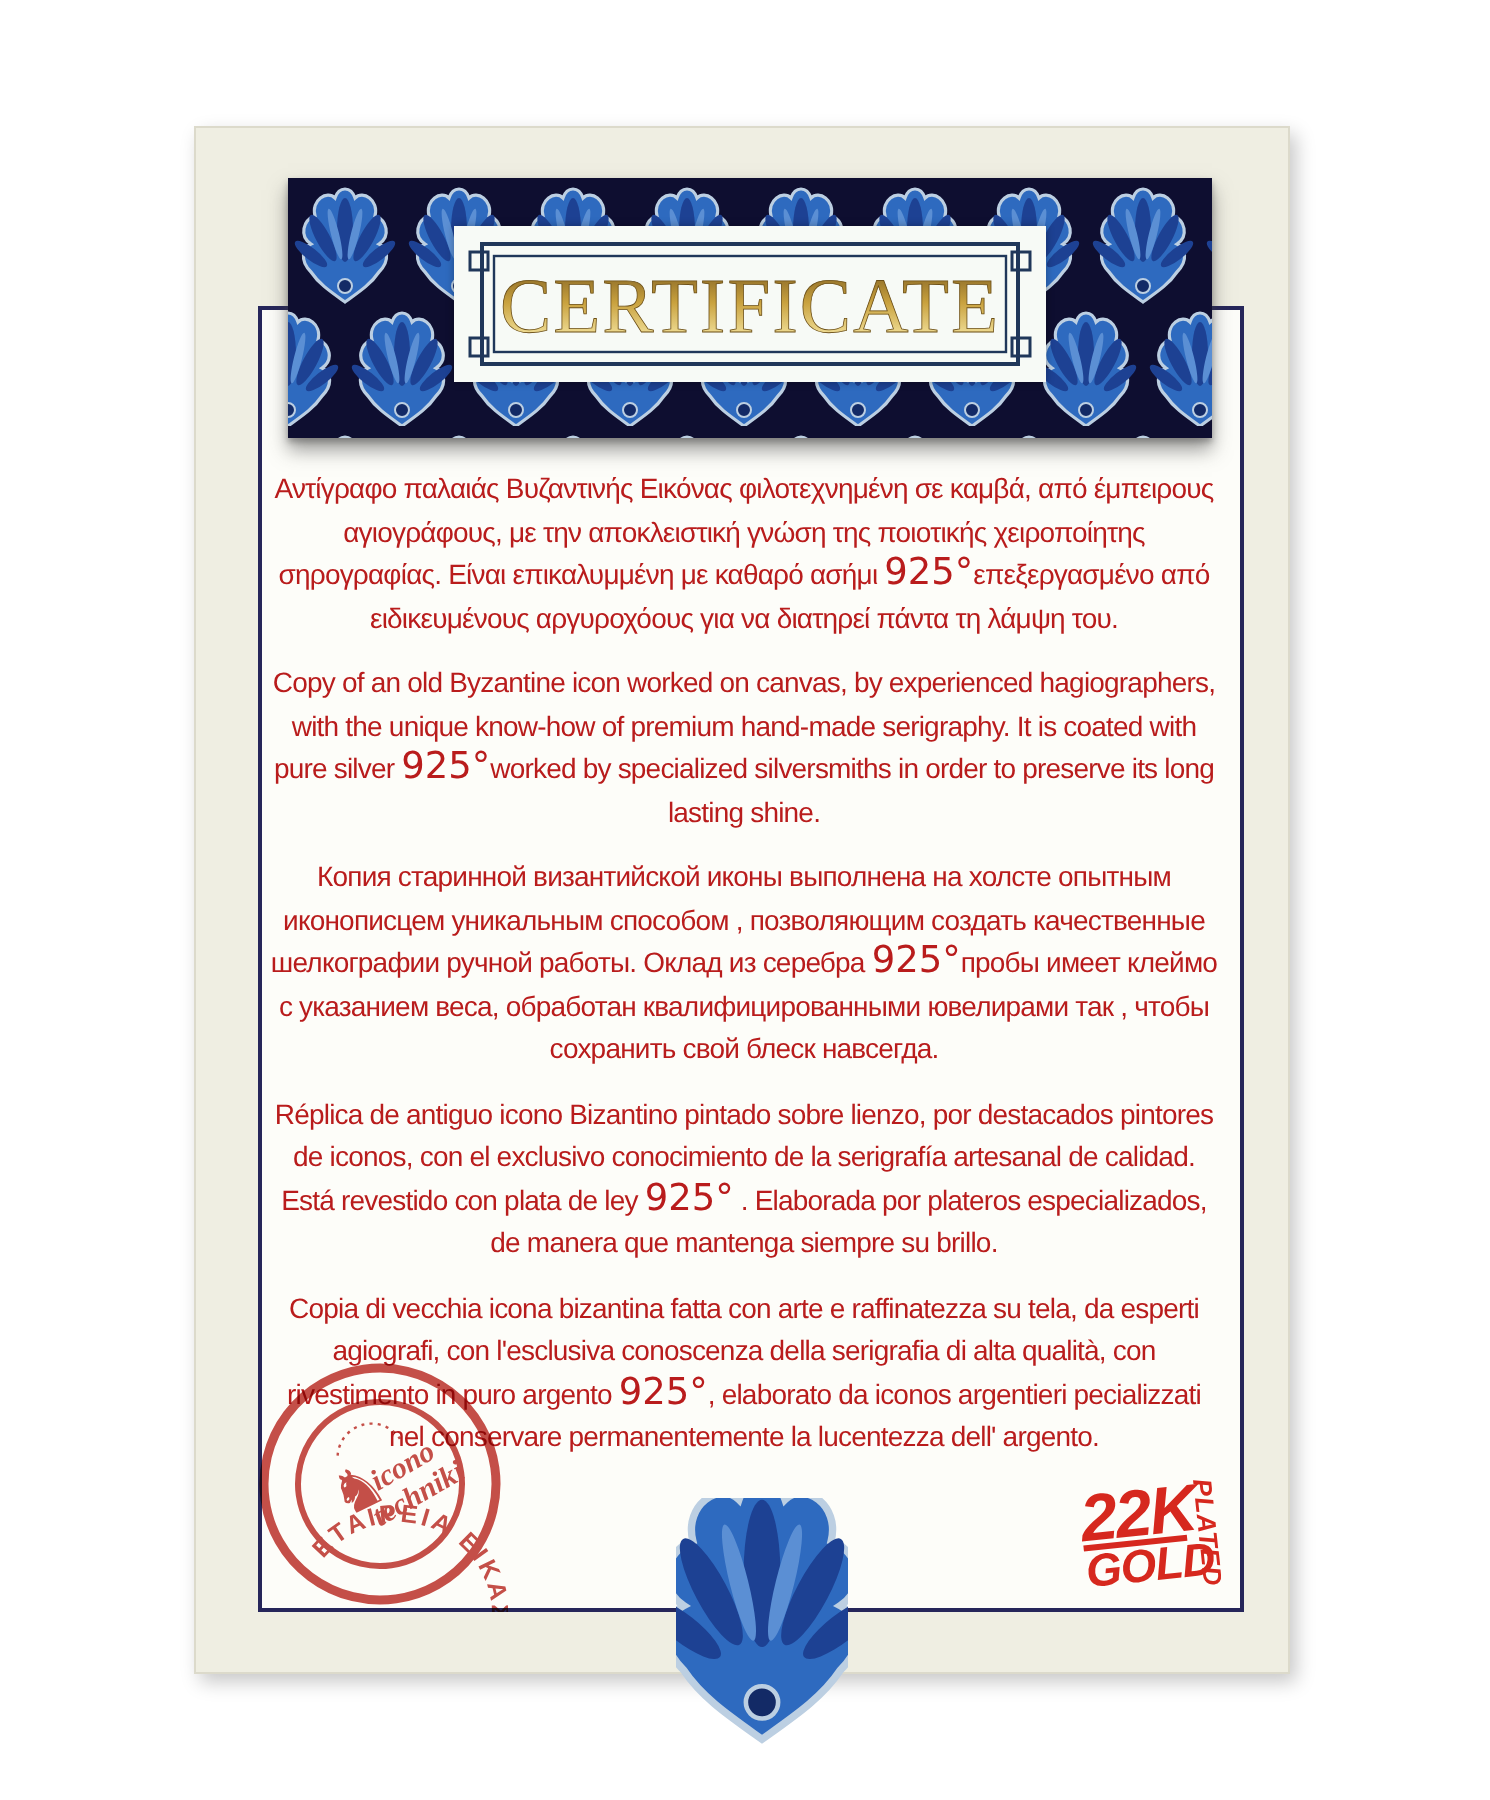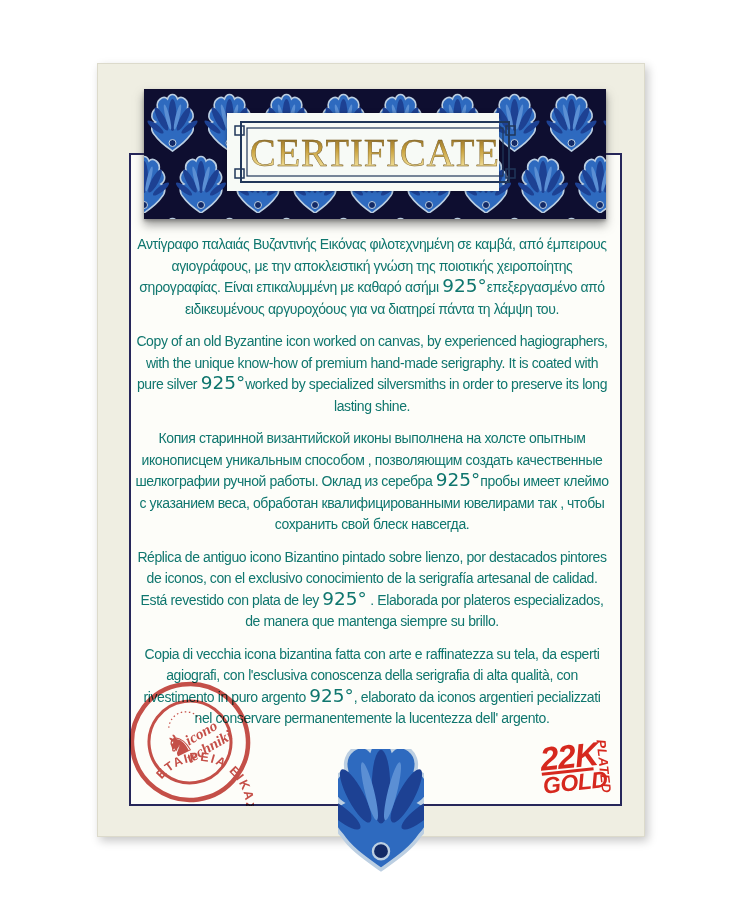--- a/index.html
+++ b/index.html
@@ -16,27 +16,27 @@
     position:absolute;left:31px;top:89px;width:493px;height:653px;
     background:#fdfdf9;border:2.5px solid #26265a;box-sizing:border-box;
   }
   .banner{
     position:absolute;left:46px;top:25px;width:462px;height:130px;
     box-shadow:0 6px 9px rgba(60,60,60,.5),0 2px 3px rgba(60,60,60,.35);
     overflow:hidden;
   }
   .banner svg.pattern{display:block;width:462px;height:130px;}
   .title-box{
-    position:absolute;left:83px;top:24px;width:272px;height:78px;
+    position:absolute;left:83px;top:24px;width:296px;height:78px;
     background:#f7faf6;box-shadow:0 0 4px rgba(0,0,0,.3);
   }
   .title-box svg{display:block;width:296px;height:78px;}
   .paras{
     position:absolute;left:36px;top:170px;width:476px;
-    text-align:center;color:#0f766e;
+    text-align:center;color:#b91c1c;
     font-size:14px;line-height:21.5px;letter-spacing:-0.4px;
   }
   .paras p{margin:0 0 11px 0;}
   .paras .num{
     font-size:1.32em;letter-spacing:0;font-family:"DejaVu Sans",sans-serif;
     line-height:0;
   }
   .ornament{position:absolute;left:240px;top:685px;width:86px;height:146px;}
   .stamp{position:absolute;left:28px;top:614px;width:128px;height:128px;mix-blend-mode:multiply;}
   .stamp svg{display:block;width:128px;height:128px;}

